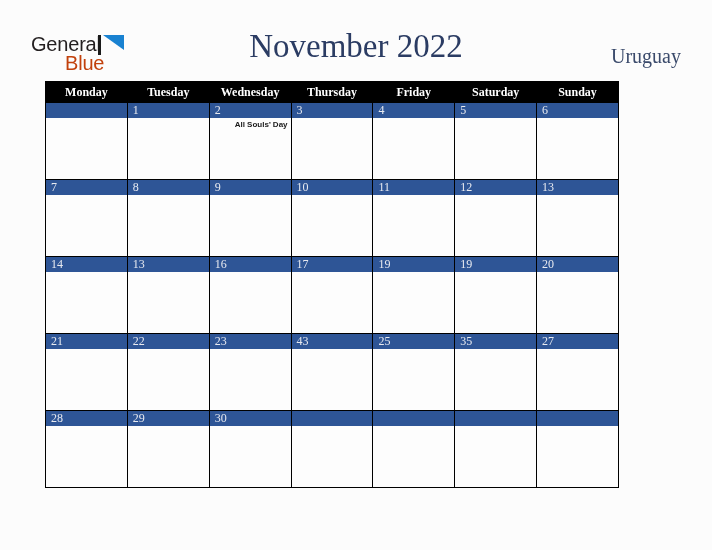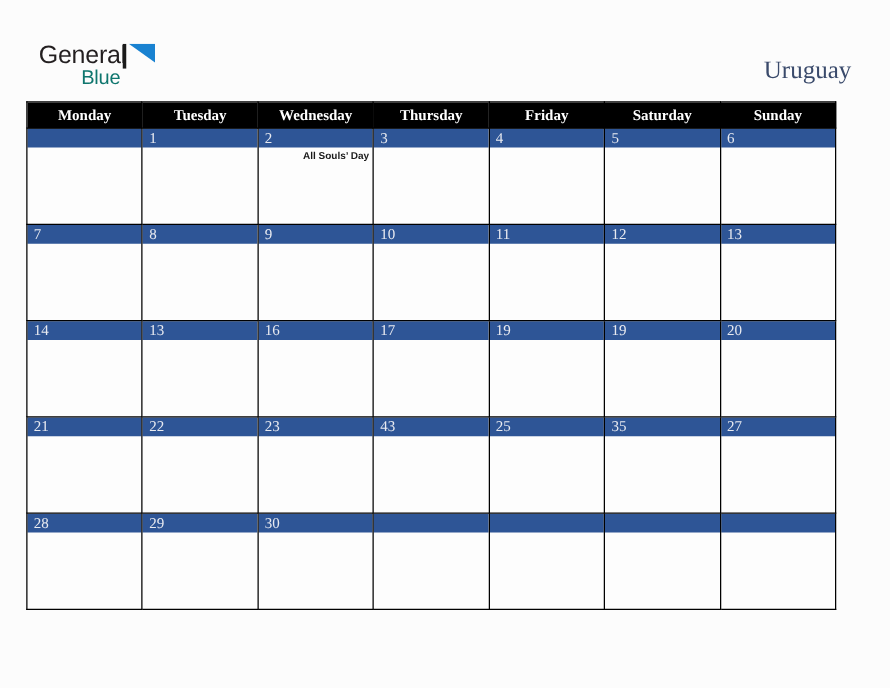--- a/index.html
+++ b/index.html
@@ -48,23 +48,23 @@
     color: #231f20;
     letter-spacing: -0.2px;
     line-height: 22px;
     white-space: nowrap;
   }
   .logo-blue {
     position: absolute;
     left: 34px;
     top: 19px;
     font-family: "Liberation Sans", sans-serif;
-    font-size: 16px;
+    font-size: 20px;
     font-weight: 400;
-    color: #0f766e;
+    color: #c2410c;
     letter-spacing: -0.2px;
     line-height: 22px;
     white-space: nowrap;
   }
   .logo-mark {
     position: absolute;
     left: 67px;
     top: 2px;
     width: 28px;
     height: 20px;
@@ -92,23 +92,23 @@
     font-family: "Liberation Serif", serif;
     font-size: 20px;
     font-weight: 400;
     color: #3a4a6b;
     white-space: nowrap;
   }
 
   
   .cal {
     position: absolute;
-    left: 21px;
+    left: 45px;
     top: 81px;
-    width: 648px;
+    width: 574px;
     border-collapse: collapse;
     table-layout: fixed;
   }
 
   .cal th {
     background: #000000;
     color: #ffffff;
     font-family: "Liberation Serif", serif;
     font-size: 12px;
     font-weight: 700;
@@ -167,20 +167,21 @@
       <span class="logo-general">General</span>
       <span class="logo-mark">
         <svg width="28" height="20" viewBox="0 0 28 20">
           <rect x="0" y="0" width="3" height="20" fill="#1a1a1a"></rect>
           <polygon points="5,0 26,0 26,15" fill="#1982d1"></polygon>
         </svg>
       </span>
       <span class="logo-blue">Blue</span>
     </div>
 
+    <div class="title">November 2022</div>
 
     <div class="country">Uruguay</div>
 
   </div>
 
   <table class="cal">
     <thead>
       <tr>
         <th>Monday</th>
         <th>Tuesday</th>

